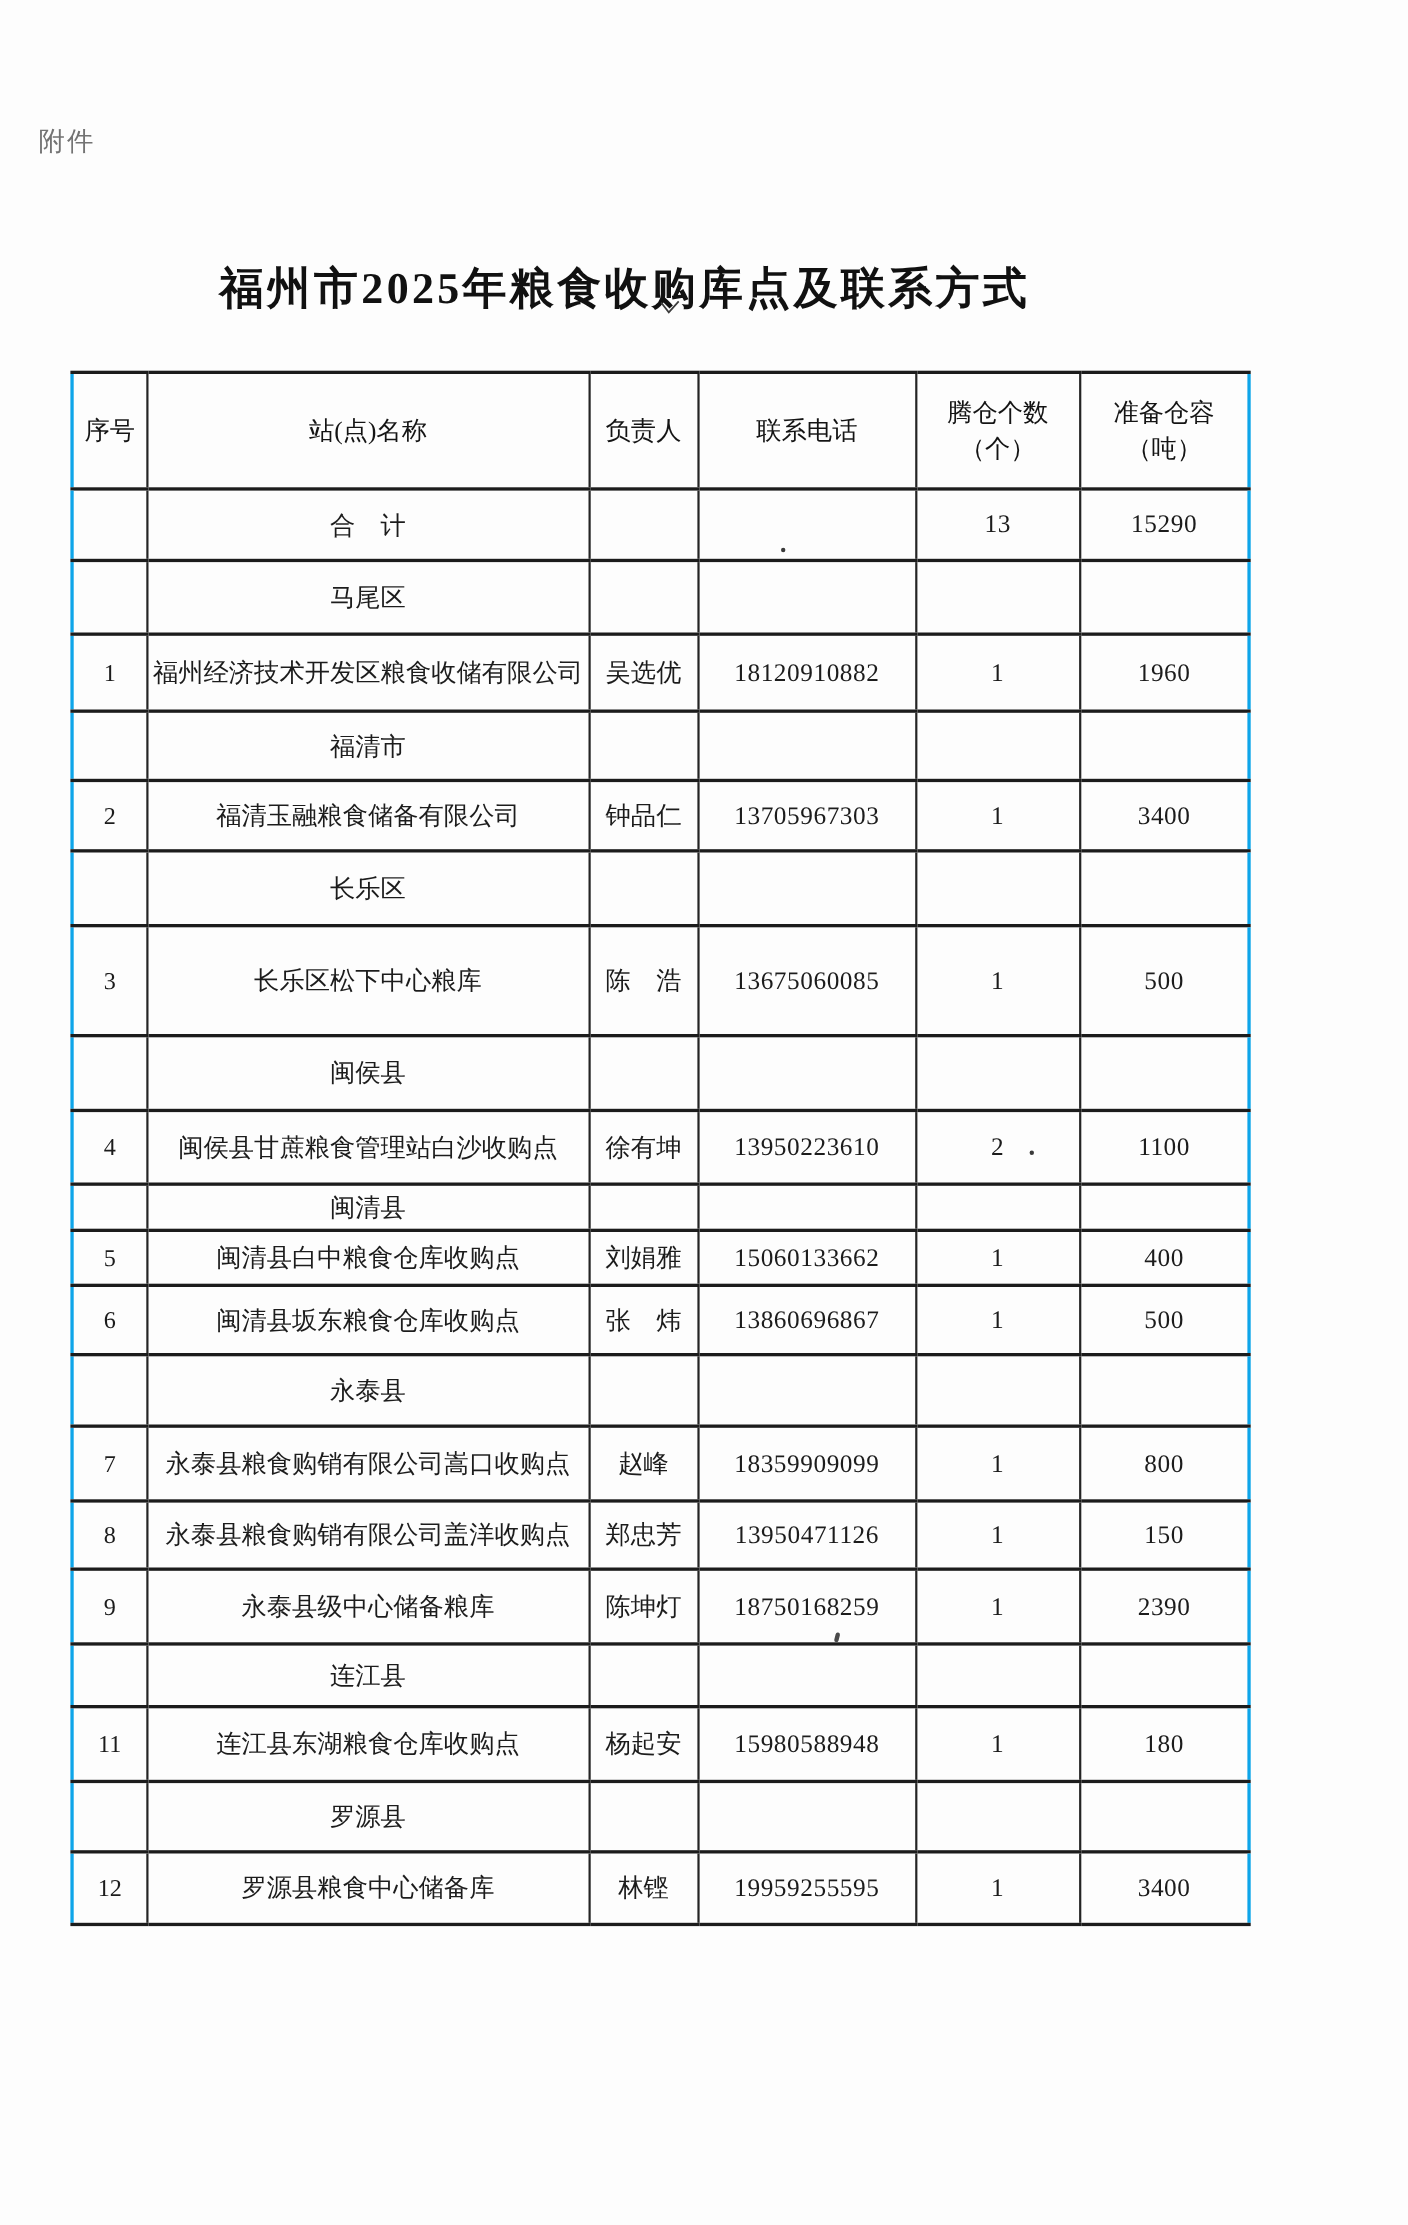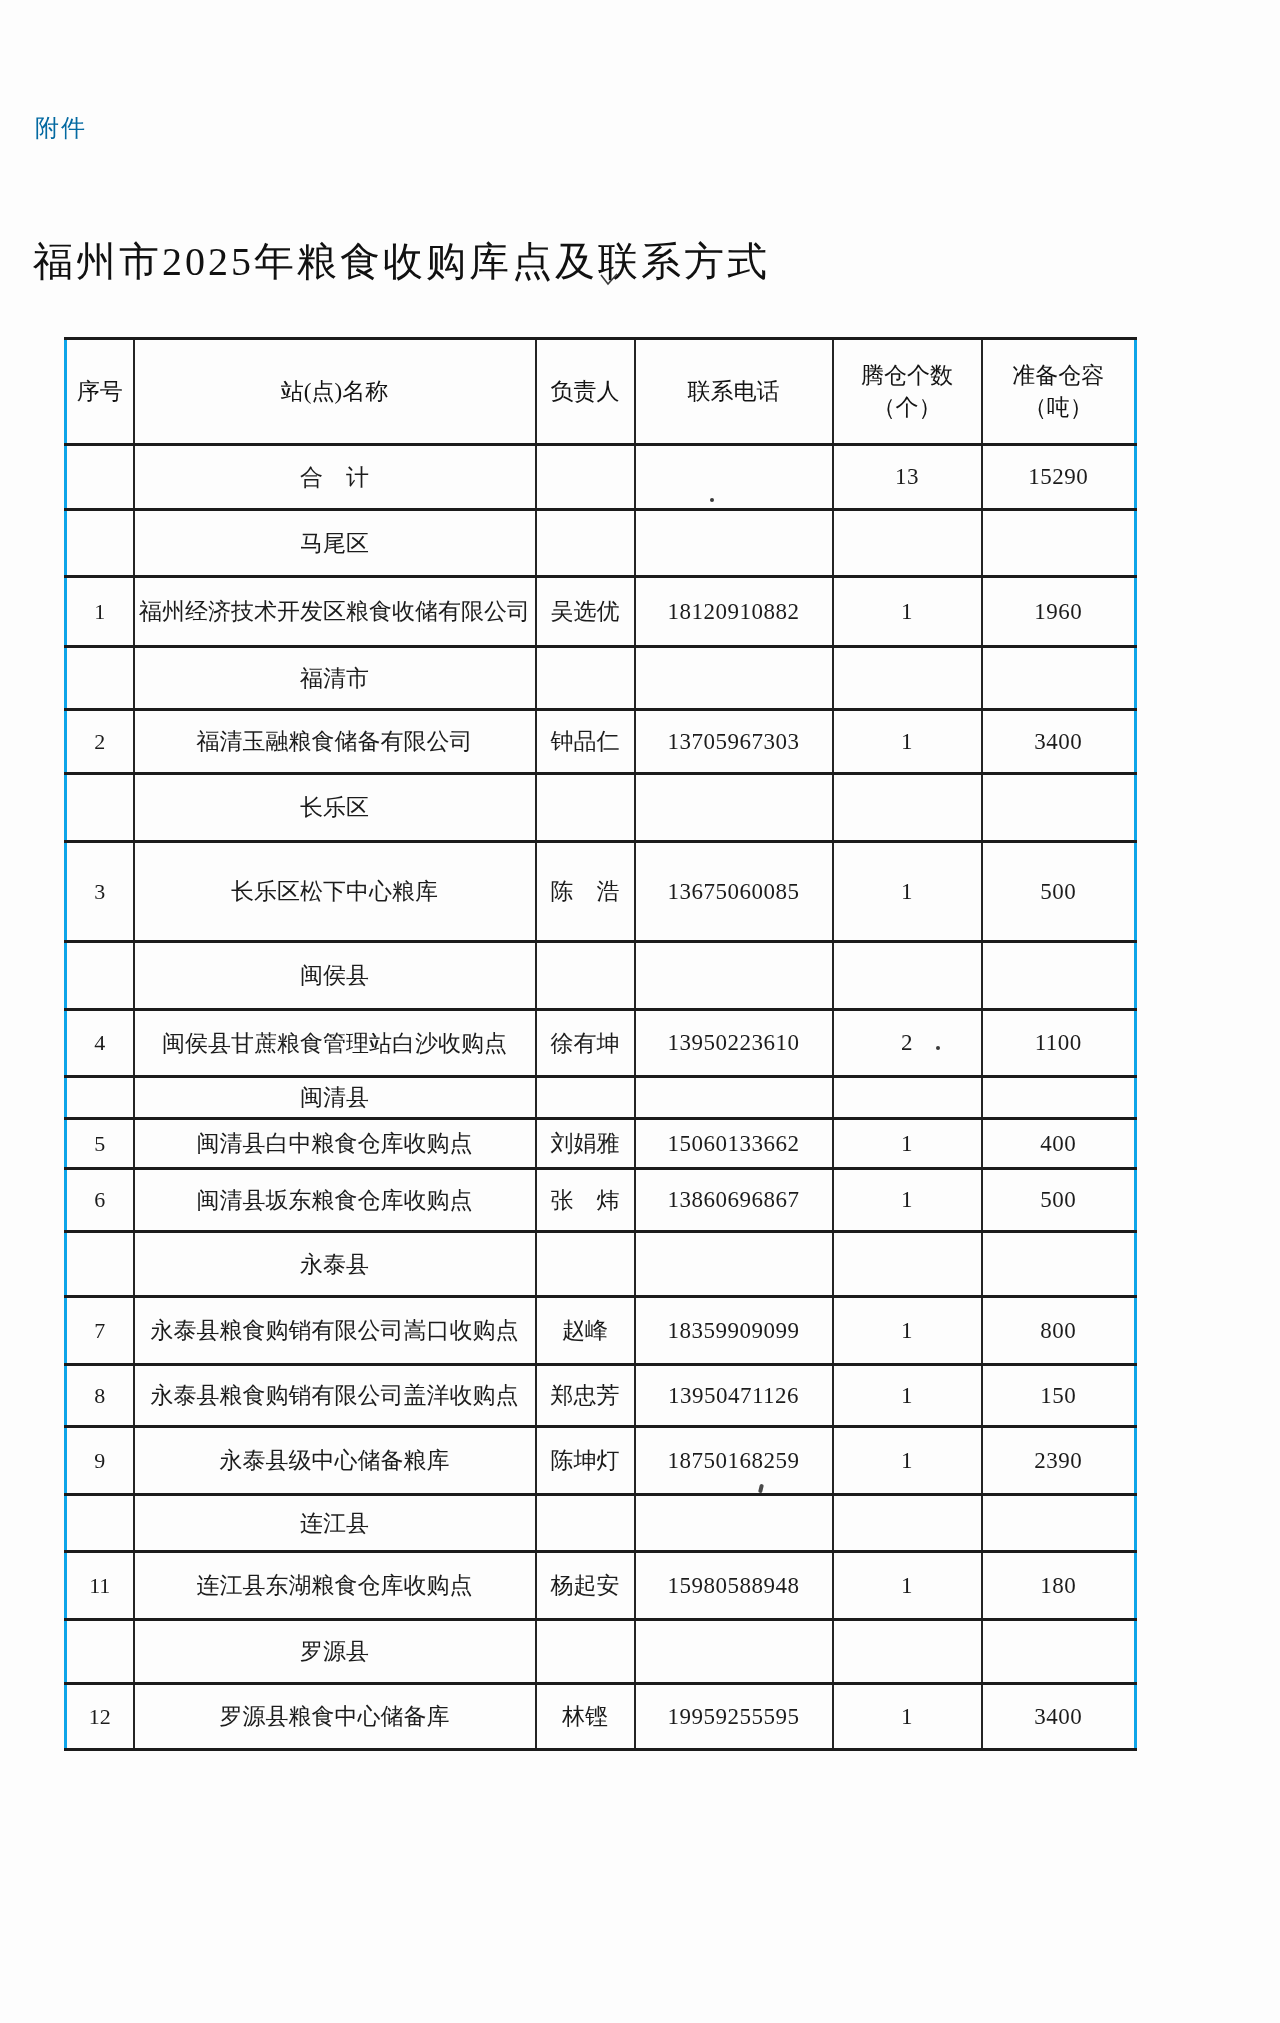--- a/index.html
+++ b/index.html
@@ -10,25 +10,26 @@
     color:#1c1c1c;
     position:relative;
     overflow:hidden;
   }
   #page{
     position:absolute;left:0;top:0;width:1280px;height:2023px;
     background:#fdfdfd;
   }
   .attachment{
     position:absolute;left:35px;top:112px;
-    font-size:24px;letter-spacing:2px;color:#0369a1;
+    font-size:24px;letter-spacing:2px;color:#737373;
   }
   .doc-title{
     position:absolute;left:33px;top:234px;width:1070px;
-    font-size:40px;font-weight:400;letter-spacing:3px;
+    text-align:center;
+    font-size:40px;font-weight:700;letter-spacing:3px;
     color:#111;
     white-space:nowrap;
   }
   table.main{
     position:absolute;left:33px;top:337px;
     width:1070px;
     border-collapse:collapse;
     table-layout:fixed;
     border:3px solid #0ea5e9;
     margin-left:31px;

